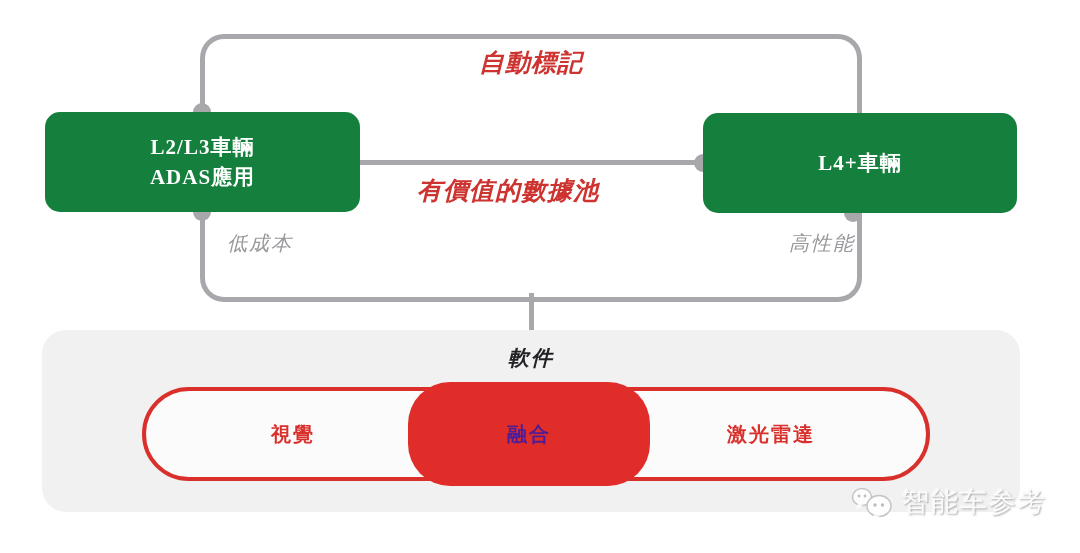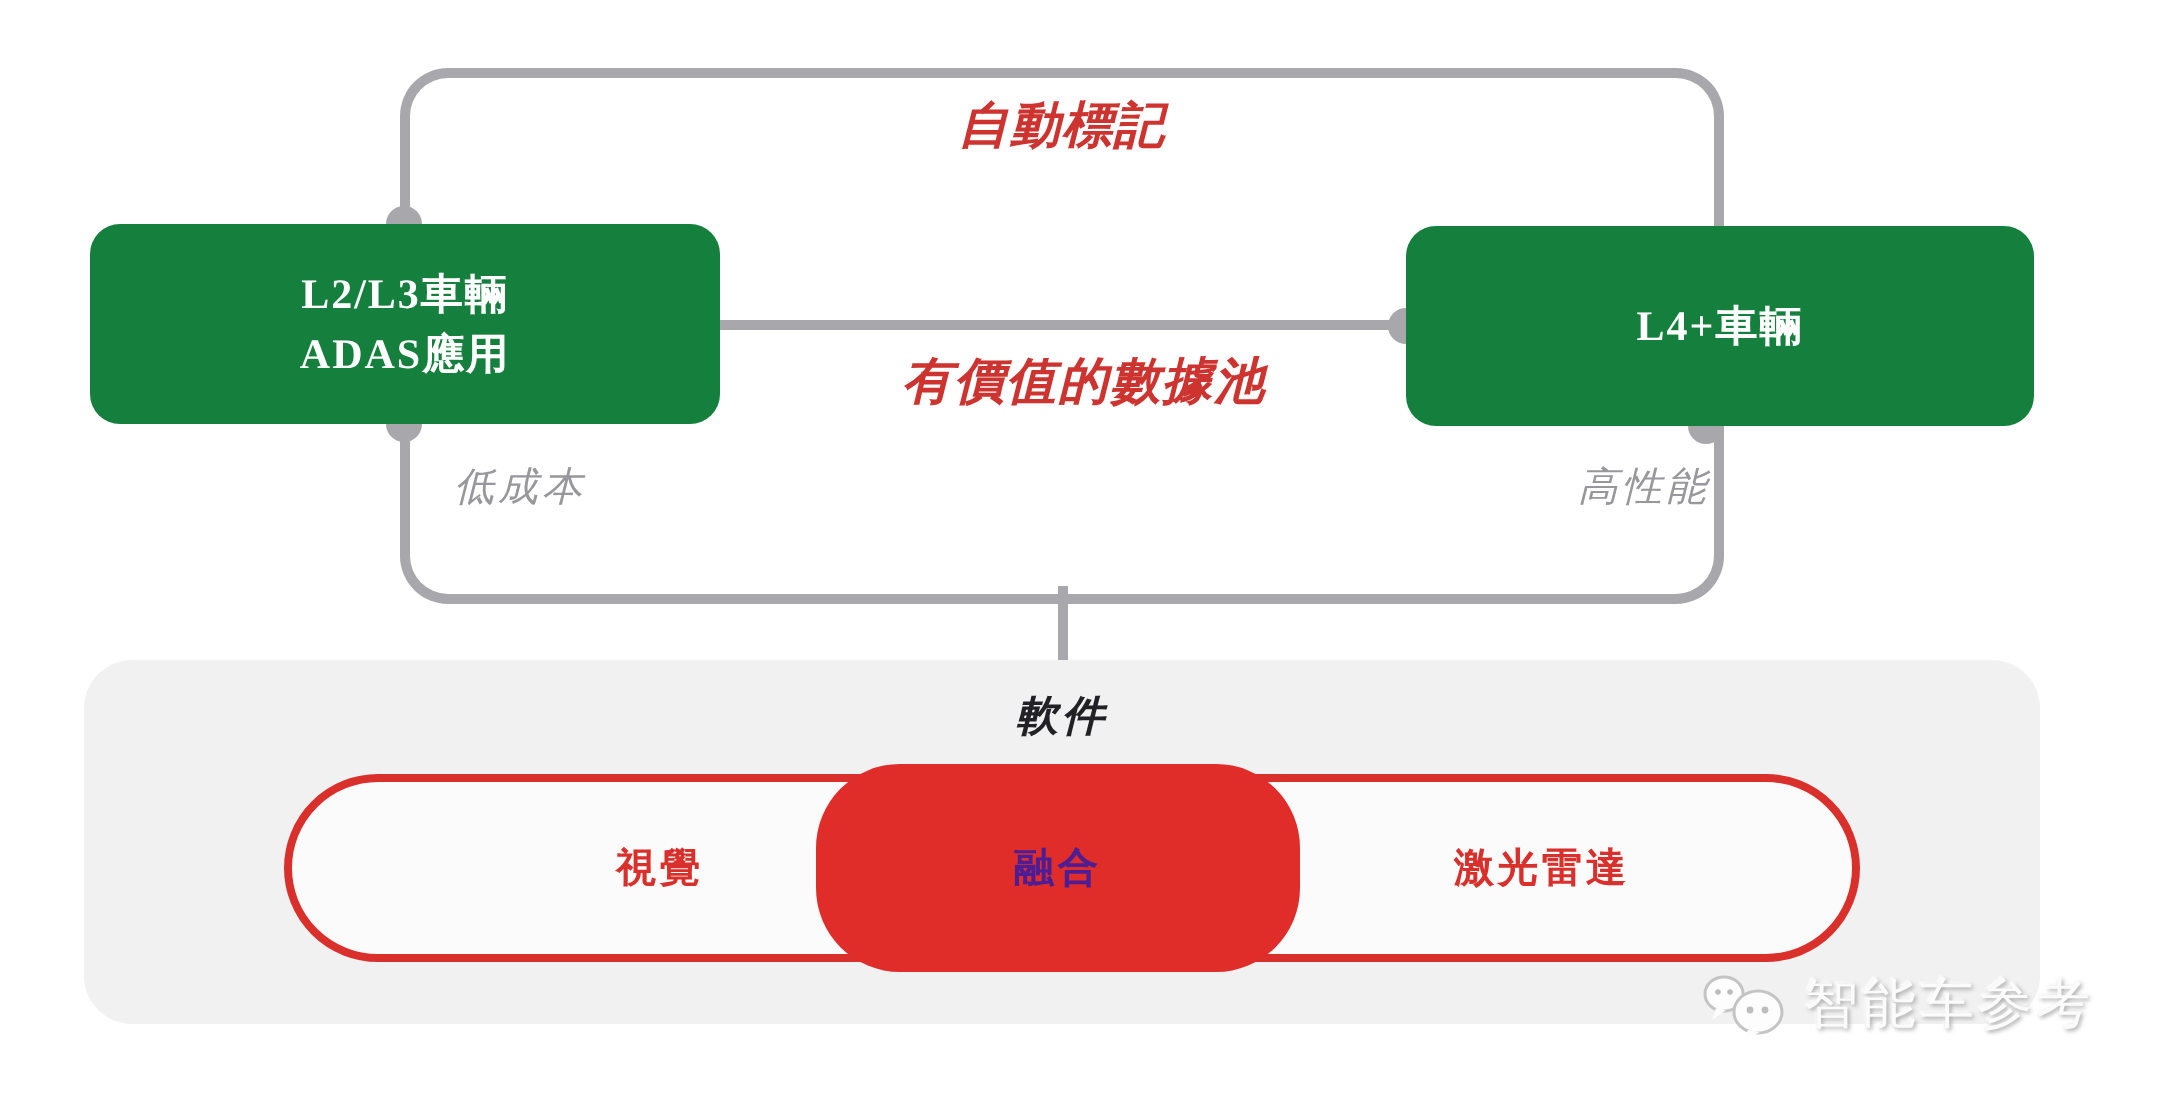--- a/index.html
+++ b/index.html
@@ -33,21 +33,21 @@
   }
   .node.left{left:45px;top:112px;width:315px;height:100px;}
   .node.right{left:703px;top:113px;width:314px;height:100px;}
   
   .red-label{
     position:absolute;color:#cd332f;font-weight:bold;font-style:italic;
     font-size:25px;letter-spacing:1px;text-align:center;transform:translateX(-50%);
     white-space:nowrap;
   }
   .red-label.top{left:531px;top:46px;}
-  .red-label.mid{left:542px;top:174px;}
+  .red-label.mid{left:508px;top:174px;}
   .gray-caption{
     position:absolute;color:#98989c;font-style:italic;font-size:20px;
     letter-spacing:2px;text-align:center;width:140px;white-space:nowrap;
   }
   .gray-caption.low{left:190px;top:230px;}
   .gray-caption.high{left:752px;top:230px;}
   
   .panel{
     position:absolute;left:42px;top:330px;width:978px;height:182px;
     background:#f2f1f1;border-radius:24px;
@@ -63,21 +63,21 @@
   .blob{
     position:absolute;left:366px;top:52px;width:242px;height:104px;
     background:#e02d2a;border-radius:42px;
   }
   .seg-label{
     position:absolute;top:104px;transform:translate(-50%,-50%);
     font-weight:bold;font-size:20px;letter-spacing:2px;white-space:nowrap;
   }
   .seg-label.plain{color:#d9302c;}
   .seg-label.inverse{color:#4c1d95;}
-  .seg-label.s0{left:251px;margin-left:37px;}
+  .seg-label.s0{left:251px;}
   .seg-label.s1{left:487px;}
   .seg-label.s2{left:729px;}
   
   .watermark{
     position:absolute;left:850px;top:484px;display:flex;align-items:flex-start;gap:6px;
     font-family:"Liberation Sans","DejaVu Sans",sans-serif;
   }
   .watermark-text{
     color:#fbfbfb;font-size:27px;letter-spacing:2px;
     text-shadow:1px 1px 2px rgba(140,140,140,0.75), -1px -1px 1px rgba(255,255,255,0.9);

